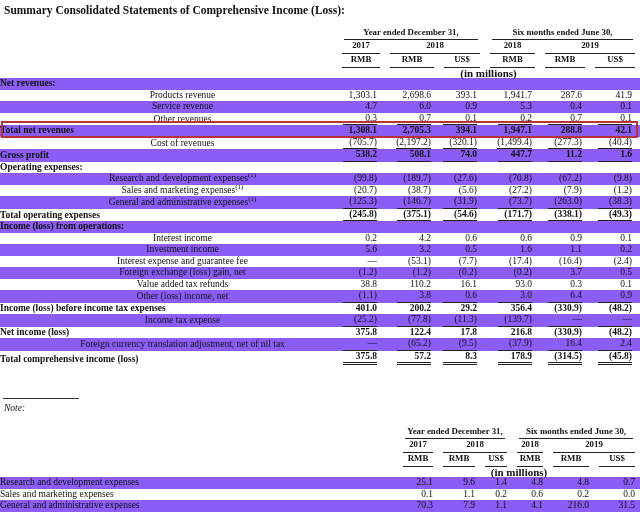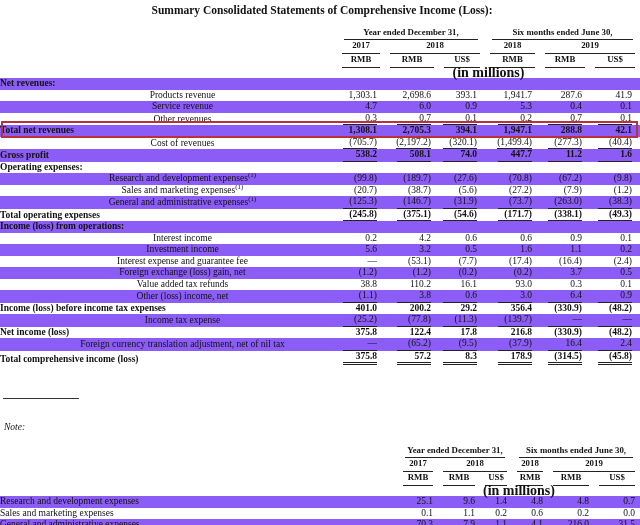--- a/index.html
+++ b/index.html
@@ -2,43 +2,43 @@
 <html><head>
 <meta charset="utf-8">
 <style>
   html,body{margin:0;padding:0;}
   body{
     width:640px;height:525px;background:#ffffff;
     font-family:"Liberation Serif","DejaVu Serif",serif;
     color:#121212;
   }
   .doc{position:relative;width:640px;height:525px;overflow:hidden;background:#fff;}
-  .title{font-weight:bold;font-size:11.5px;line-height:13px;padding:4px 0 0 4px;white-space:nowrap;text-align:center;}
+  .title{font-weight:bold;font-size:11.5px;line-height:13px;padding:4px 0 0 4px;white-space:nowrap;}
   table.fin{border-collapse:collapse;table-layout:fixed;width:640px;}
   table.fin th,table.fin td{padding:0;vertical-align:bottom;}
   thead th{font-weight:bold;font-size:8.8px;line-height:11px;white-space:nowrap;}
   .hline{border-bottom:1px solid #222;margin:0 5px;padding-bottom:2px;text-align:center;}
   .ghline{border-bottom:1px solid #222;margin:0 7px;padding-bottom:1px;text-align:center;}
-  th.units-cell{text-align:center;font-size:14px;line-height:10px;font-weight:bold;}
+  th.units-cell{text-align:center;font-size:11px;line-height:10px;font-weight:bold;}
   tbody td{font-size:9.5px;line-height:11.5px;}
   tr.stripe{background:#8b5cf6;}
   td.lbl{padding-left:4px;white-space:nowrap;overflow:hidden;}
   td.lbl.indent{padding-left:28px;text-align:center;}
   td.val{text-align:right;padding-right:4px;white-space:nowrap;}
   #main-table td.val{padding-right:8px;}
   #note-table td.val{padding-right:5px;}
   tr.bold{font-weight:bold;}
   .v{display:inline-block;min-width:34px;text-align:right;}
   #note-table .v{min-width:0;text-align:center;}
   tr.r1 td.val .v{border-bottom:1px solid #222;}
   tr.r2 td.val .v{border-bottom:3px double #222;}
   sup{font-size:7px;line-height:0;}
   #main-table{margin-top:10px;}
   .note-rule{width:76px;border-top:1px solid #333;margin:33px 0 0 3px;}
-  .note-label{font-style:italic;font-size:9.5px;line-height:12px;padding:3px 15px 0 4px;margin-top:19px;}
+  .note-label{font-style:italic;font-size:9.5px;line-height:12px;padding:3px 15px 0 4px;}
   .note-item{font-size:9.5px;line-height:12px;padding:2px 0 0 4px;white-space:nowrap;}
   .note-item .num{display:inline-block;width:26px;}
   #note-table{margin-top:12px;}
   #highlight-box{position:absolute;box-sizing:border-box;border:2px solid #b63438;left:1px;width:637px;pointer-events:none;}
 </style>
 </head>
 <body>
 
 <div class="doc">
   <div class="title">Summary Consolidated Statements of Comprehensive Income (Loss):</div>

